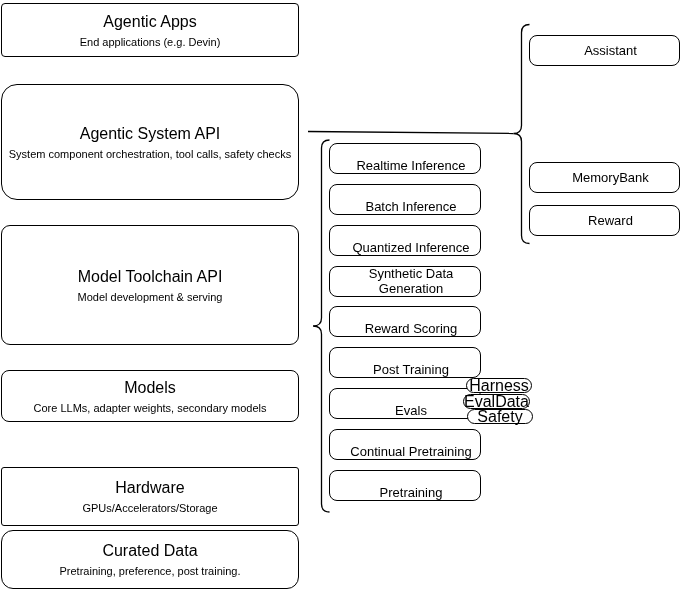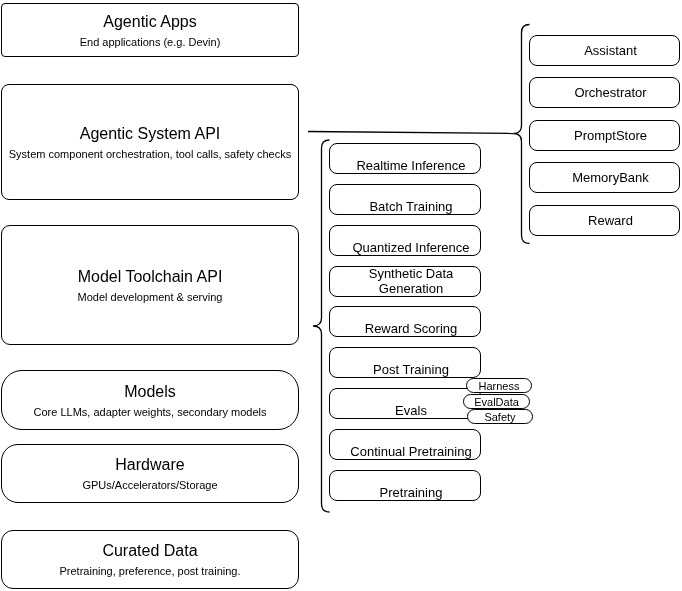--- a/index.html
+++ b/index.html
@@ -54,70 +54,70 @@
   .pill {
     position: absolute;
     background: #ffffff;
     border: 1.3px solid #000000;
     border-radius: 8px;
     box-sizing: border-box;
     height: 15px;
     display: flex;
     align-items: center;
     justify-content: center;
-    font-size: 11px;
+    font-size: 16px;
     z-index: 2;
   }
 </style>
 </head>
 <body>
 
 <div class="canvas">
 
   <svg class="connectors" width="682" height="591" viewBox="0 0 682 591">
     <path d="M 308 131.5 L 513.5 133.5"></path>
     <path d="M 329.5 140 Q 321.5 140 321.5 148 L 321.5 318 Q 321.5 326 313 326 Q 321.5 326 321.5 334 L 321.5 504 Q 321.5 512 329.5 512"></path>
     <path d="M 529.5 24.5 Q 521.5 24.5 521.5 32.5 L 521.5 125.5 Q 521.5 133.5 513.5 133.5 Q 521.5 133.5 521.5 141.5 L 521.5 235.5 Q 521.5 243.5 529.5 243.5"></path>
   </svg>
 
   <div class="lbox" style="top:3px;height:54px;border-radius:4px">
     <div class="btitle">Agentic Apps</div>
     <div class="bsub">End applications (e.g. Devin)</div>
   </div>
 
-  <div class="lbox" style="top:84px;height:116px;border-radius:8px">
+  <div class="lbox" style="top:84px;height:116px;border-radius:16px">
     <div class="btitle">Agentic System API</div>
     <div class="bsub">System component orchestration, tool calls, safety checks</div>
   </div>
 
   <div class="lbox" style="top:225px;height:120px;border-radius:9px">
     <div class="btitle">Model Toolchain API</div>
     <div class="bsub">Model development &amp; serving</div>
   </div>
 
-  <div class="lbox" style="top:370px;height:60px;border-radius:21px">
+  <div class="lbox" style="top:370px;height:52px;border-radius:8px">
     <div class="btitle">Models</div>
     <div class="bsub">Core LLMs, adapter weights, secondary models</div>
   </div>
 
-  <div class="lbox" style="top:444px;height:59px;border-radius:17px">
+  <div class="lbox" style="top:467px;height:59px;border-radius:3px">
     <div class="btitle">Hardware</div>
     <div class="bsub">GPUs/Accelerators/Storage</div>
   </div>
 
   <div class="lbox" style="top:530px;height:59px;border-radius:12px">
     <div class="btitle">Curated Data</div>
     <div class="bsub">Pretraining, preference, post training.</div>
   </div>
 
   <div class="mbox" style="top:143px">
     <span>Realtime Inference</span>
   </div>
   <div class="mbox" style="top:184px">
-    <span>Batch Training</span>
+    <span>Batch Inference</span>
   </div>
   <div class="mbox" style="top:225px">
     <span>Quantized Inference</span>
   </div>
   <div class="mbox" style="top:266px">
     <span>Synthetic Data Generation</span>
   </div>
   <div class="mbox" style="top:306px">
     <span>Reward Scoring</span>
   </div>
@@ -140,26 +140,20 @@
   <div class="pill" style="left:463px;top:394px;width:67px">
     <span>EvalData</span>
   </div>
   <div class="pill" style="left:467px;top:409px;width:66px">
     <span>Safety</span>
   </div>
 
   <div class="rbox" style="top:35px">
     <span>Assistant</span>
   </div>
-  <div class="rbox" style="top:77px">
-    <span>Orchestrator</span>
-  </div>
-  <div class="rbox" style="top:120px">
-    <span>PromptStore</span>
-  </div>
   <div class="rbox" style="top:162px">
     <span>MemoryBank</span>
   </div>
   <div class="rbox" style="top:205px">
     <span>Reward</span>
   </div>
 
 </div>
 
 </body></html>

